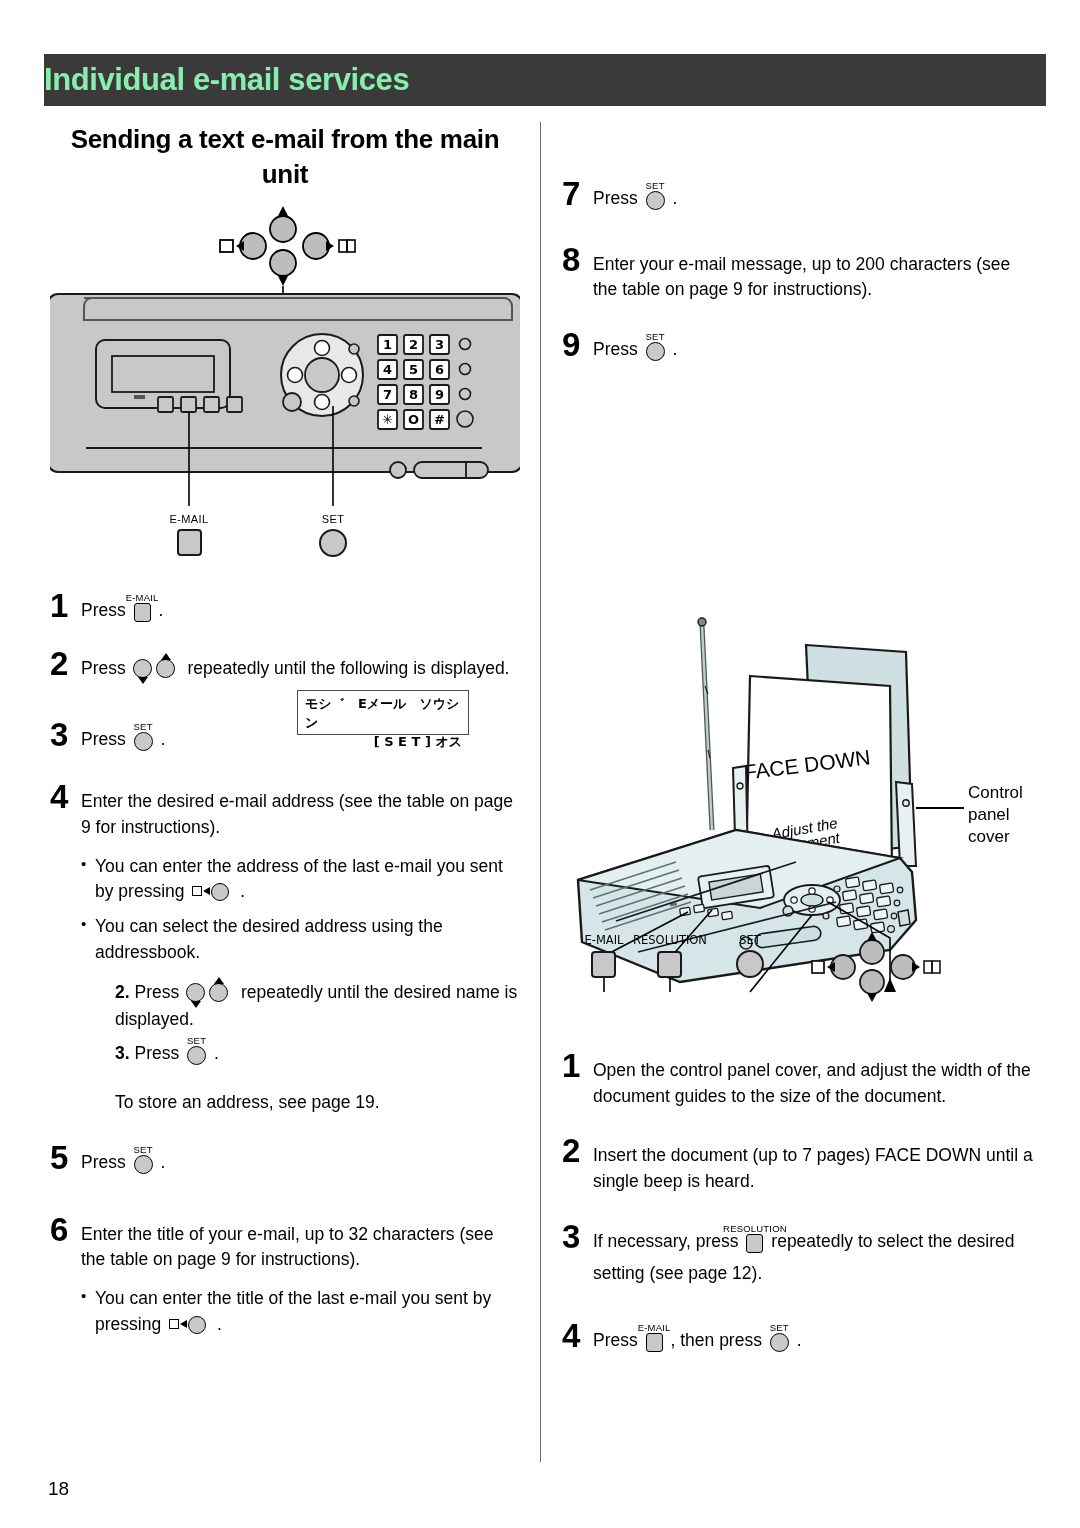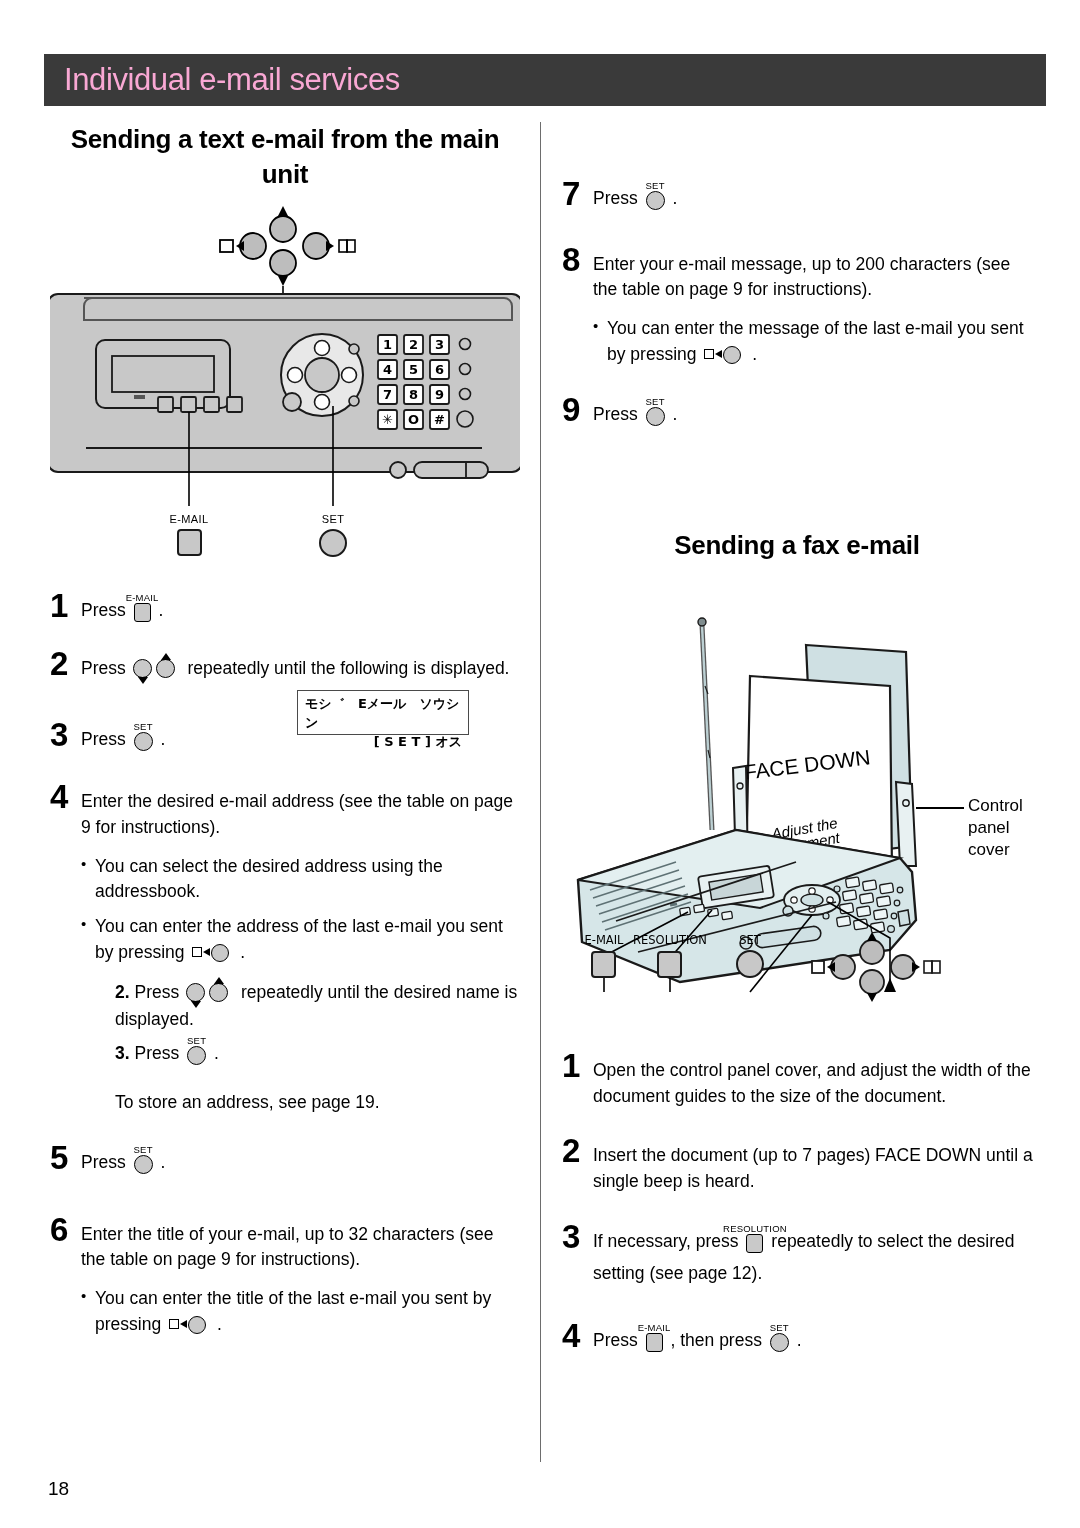--- a/index.html
+++ b/index.html
@@ -25,25 +25,24 @@
     position: absolute;
     left: 44px;
     top: 54px;
     width: 1002px;
     height: 52px;
     background: #3a3a3a;
     display: flex;
     align-items: center;
   }
   .banner-title {
-    color: #f9a8d4;
+    color: #86efac;
     font-size: 31px;
-    font-weight: normal;
+    font-weight: bold;
     letter-spacing: -0.4px;
-    padding-left: 20px;
   }
 
   
   .divider {
     position: absolute;
     left: 540px;
     top: 122px;
     width: 1px;
     height: 1340px;
     background: #6d6d6d;
@@ -457,26 +456,26 @@
         <span>.</span>
       </span>
     </div>
 
     <div class="step" style="margin-top:30px;">
       <span class="num">4</span>
       <span class="step-body">
         <span>Enter the desired e-mail address (see the table on page 9 for instructions).</span>
         <div class="bullets">
           <div class="bullet">
-            <span>You can select the desired address using the addressbook.</span>
-          </div>
-          <div class="bullet">
             <span>You can enter the address of the last e-mail you sent by pressing</span>
             <span class="redial"><span class="sq"></span><span class="tri"></span><span class="cir"></span></span>
             <span>.</span>
+          </div>
+          <div class="bullet">
+            <span>You can select the desired address using the addressbook.</span>
           </div>
         </div>
         <div class="substeps">
           <div class="substep" style="margin-top:14px;">
             <span class="sn">2.</span>
             <span>Press</span>
             <span class="navpair"><span class="c c1"></span><span class="tri-d"></span><span class="c c2"></span><span class="tri-u"></span></span>
             <span>repeatedly until the desired name is displayed.</span>
           </div>
           <div class="substep" style="margin-top:8px;">
@@ -522,41 +521,33 @@
         <span>Press</span>
         <span class="keywrap"><span class="key-lbl">SET</span><span class="rd-btn"></span></span>
         <span>.</span>
       </span>
     </div>
 
     <div class="step" style="margin-top:34px;">
       <span class="num">8</span>
       <span class="step-body">
         <span>Enter your e-mail message, up to 200 characters (see the table on page 9 for instructions).</span>
-        <div class="bullets">
-          <div class="bullet">
-            <span>You can enter the message of the last e-mail you sent by pressing</span>
-            <span class="redial"><span class="sq"></span><span class="tri"></span><span class="cir"></span></span>
-            <span>.</span>
-          </div>
-        </div>
       </span>
     </div>
 
     <div class="step" style="margin-top:34px;">
       <span class="num">9</span>
       <span class="step-body">
         <span>Press</span>
         <span class="keywrap"><span class="key-lbl">SET</span><span class="rd-btn"></span></span>
         <span>.</span>
       </span>
     </div>
   </div>
 
-  <h2 class="section" style="position:absolute; left:562px; top:528px; width:470px;">Sending a fax e-mail</h2>
 
   <div class="fax-illo">
     <svg width="480" height="410" viewBox="0 0 480 410" xmlns="http://www.w3.org/2000/svg">
       <defs>
         <clipPath id="bodyclip">
             <rect x="0" y="0" width="480" height="410"></rect>
           </clipPath>
       </defs>
 
       <g>
@@ -663,21 +654,21 @@
       <g stroke="#000" stroke-width="1.6" fill="none">
         <path d="M128,322 L44,366 L44,402"></path>
         <path d="M152,320 L110,368 L110,402"></path>
         <path d="M252,325 L190,402"></path>
         <path d="M268,312 L330,348 L330,392"></path>
       </g>
       <polygon points="330,388 324,402 336,402" fill="#000"></polygon>
     </svg>
 
     
-    <div class="cover-label" style="left:408px; top:205px;">
+    <div class="cover-label" style="left:408px; top:192px;">
       <div>Control</div>
       <div>panel</div>
       <div>cover</div>
     </div>
   </div>
 
   <div style="position:absolute; left:560px; top:932px; width:480px; height:70px;">
     <svg width="480" height="70" viewBox="0 0 480 70" xmlns="http://www.w3.org/2000/svg">
       <g font-family="DejaVu Sans, sans-serif" font-size="11.5" fill="#000" text-anchor="middle">
         <text x="44" y="12">E-MAIL</text>

